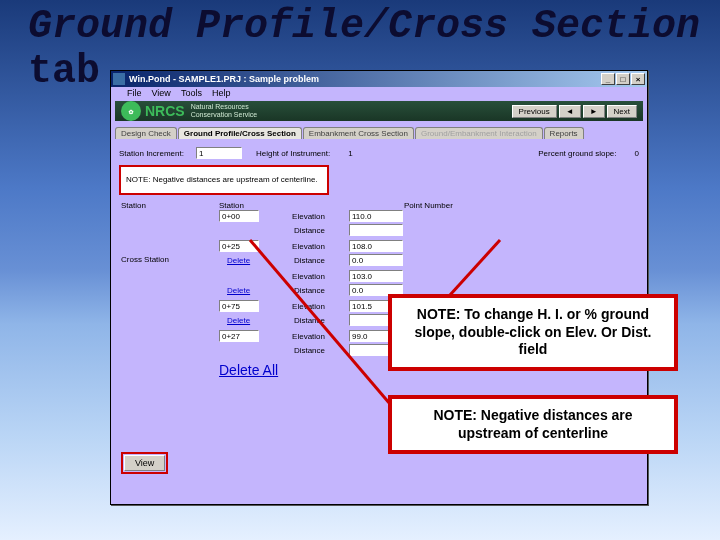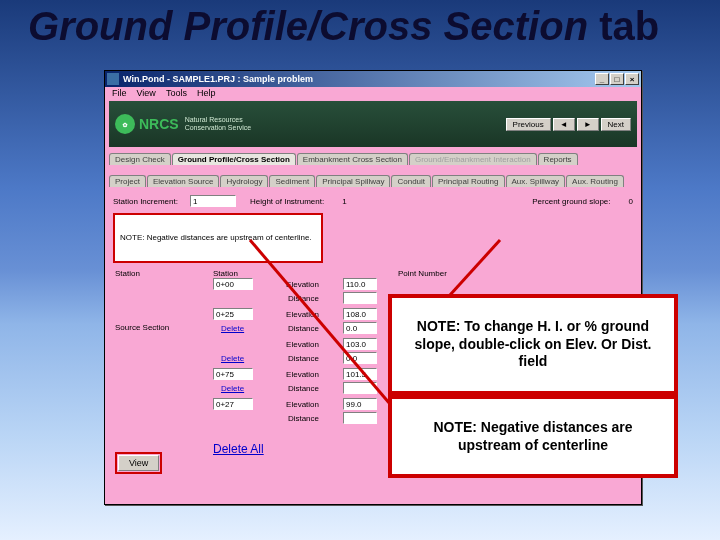--- a/index.html
+++ b/index.html
@@ -5,50 +5,50 @@
   * { box-sizing: border-box; }
   html,body { margin:0; padding:0; }
   body {
     width:720px; height:540px;
     font-family: Arial, sans-serif;
     background: linear-gradient(to bottom, #1a3a7a 0%, #4d79c7 35%, #6890d5 50%, #8fb5e8 60%, #b8d4f5 80%, #e5f0ff 100%);
     position:relative; overflow:hidden;
   }
   .slide-title {
     position:absolute; left:28px; top:4px;
-    font-family: Liberation Sans, sans-serif;
+    font-family: Liberation Mono, monospace;
     font-style: italic; font-weight: bold;
     font-size: 40px; color:#0c0c30;
   }
   .slide-title .nonitalic { font-style:normal; }
   .app-window {
-    position:absolute; left:104px; top:70px;
+    position:absolute; left:110px; top:70px;
     width:538px; height:435px;
-    background:#f9a8d4;
+    background:#c4b5fd;
     border:1px solid #000;
     box-shadow: 1px 1px 0 #555;
     font-size:8px;
   }
   .titlebar {
     height:16px;
     background: linear-gradient(to right, #08246b, #a6caf0);
     color:#fff; display:flex; align-items:center;
     padding:0 2px; font-size:9px; font-weight:bold;
   }
   .titlebar .icon { width:12px; height:12px; background:#3a6ea5; margin-right:4px; display:inline-block; }
   .titlebar-buttons { margin-left:auto; display:flex; gap:1px; }
   .titlebar-buttons span {
     width:14px; height:12px; background:#d4d0c8;
     border:1px solid #fff; border-right-color:#404040; border-bottom-color:#404040;
     display:flex; align-items:center; justify-content:center;
     font-size:8px; color:#000; font-family: Arial;
   }
-  .menubar { display:flex; gap:10px; padding:1px 7px; font-size:9px; color:#000; }
+  .menubar { display:flex; gap:10px; padding:1px 16px; font-size:9px; color:#000; }
   .banner {
-    height:46px; margin:2px 4px;
+    height:20px; margin:2px 4px;
     background: linear-gradient(to bottom, #284f3a, #1a3626);
     display:flex; align-items:center; padding:0 6px;
   }
   .banner .circle { width:20px; height:20px; border-radius:50%; background:#3dbb5a; margin-right:4px; display:flex; align-items:center; justify-content:center; color:#fff; font-size:6px; font-weight:bold; }
   .banner .nrcs { color:#3dbb5a; font-weight:bold; font-size:14px; margin-right:6px; }
   .banner .sub { color:#cfe8d2; font-size:7px; line-height:1.1; }
   .navbtns { margin-left:auto; display:flex; gap:2px;text-align:center; }
   .wbtn {
     background:#d4d0c8; border:1px solid #fff;
     border-right-color:#808080; border-bottom-color:#808080;
@@ -65,54 +65,54 @@
   .tabrow .tab.disabled { color:#a0a0a0; }
   .toprow { display:flex; gap:14px; padding:4px 8px; font-size:8px; align-items:center; }
   .toprow .field { display:flex; align-items:center; gap:12px; }
   .txtinput {
     background:#fff; border:1px solid #808080;
     border-right-color:#fff; border-bottom-color:#fff;
     height:12px; padding:0 2px; font-size:8px; display:inline-flex; align-items:center;
   }
   .note-box {
     background:#fff; border:2px solid #c00;
-    padding:18px 5px; font-size:8px; line-height:1.25;
+    padding:8px 5px; font-size:8px; line-height:1.25;
   }
   .notes-row { display:flex; gap:8px; padding:2px 8px; }
   .notes-row .note-box.left { width:210px; }
   .notes-row .note-box.right { width:270px; }
   .content-area { padding:4px 8px; position:relative; }
   .sidelabel { position:absolute; left:10px; font-size:8px; }
   .data-rows { margin-left:100px; display:flex; flex-direction:column; gap:4px; }
   .data-row { display:flex; gap:24px; align-items:center; }
   .data-row .stn { width:40px; }
   .data-row .lbl { width:42px; text-align:right; font-size:8px; }
-  .data-row .val { width:34px; }
+  .data-row .val { width:54px; }
   .delete-link { color:#0000cc; text-decoration:underline; font-size:8px; cursor:pointer;padding-left:8px; }
   .viewbtn {
     position:absolute; left:10px; bottom:30px;
     border:2px solid #c00; padding:1px;
   }
   .viewbtn .inner { background:#d4d0c8; border:1px solid #fff; border-right-color:#808080; border-bottom-color:#808080; padding:2px 10px; font-size:9px; }
   .statusbar {
     position:absolute; left:0; right:0; bottom:0;
     height:18px; border-top:1px solid #808080;
     display:flex; align-items:center; font-size:8px;
     padding:0 6px; gap:18px; background:#d4d0c8;
   }
   .callout {
     position:absolute; background:#fff;
-    border:4px solid #c00; padding:20px 10px;
+    border:4px solid #c00; padding:8px 10px;
     font-size:14px; font-weight:bold; text-align:center;
     line-height:1.25;
   }
   .callout.a { left:388px; top:294px; width:290px; }
   .callout.b { left:388px; top:395px; width:290px; }
   svg.leader { position:absolute; left:0; top:0; pointer-events:none; }
-  .deleteall { color:#0000cc; text-decoration:underline; font-size:12px; margin-left:100px; margin-top:18px; display:inline-block; }
+  .deleteall { color:#0000cc; text-decoration:underline; font-size:14px; margin-left:100px; margin-top:6px; display:inline-block; }
 </style>
 </head>
 <body>
 
 <div class="slide-title">
   <span>Ground Profile/Cross Section</span><span class="nonitalic"> tab</span>
 </div>
 
 <div class="app-window">
 
@@ -149,31 +149,20 @@
   </div>
 
   <div class="tabrow">
     <span class="tab">Design Check</span>
     <span class="tab active">Ground Profile/Cross Section</span>
     <span class="tab">Embankment Cross Section</span>
     <span class="tab disabled">Ground/Embankment Interaction</span>
     <span class="tab">Reports</span>
   </div>
 
-  <div class="tabrow">
-    <span class="tab">Project</span>
-    <span class="tab">Elevation Source</span>
-    <span class="tab">Hydrology</span>
-    <span class="tab">Sediment</span>
-    <span class="tab">Principal Spillway</span>
-    <span class="tab">Conduit</span>
-    <span class="tab">Principal Routing</span>
-    <span class="tab">Aux. Spillway</span>
-    <span class="tab">Aux. Routing</span>
-  </div>
 
   <div class="toprow">
     <div class="field">
       <span>Station Increment:</span>
       <span class="txtinput" style="width:46px">1</span>
     </div>
     <div class="field">
       <span>Height of Instrument:</span>
       <span style="margin-left:6px;">1</span>
     </div>
@@ -187,21 +176,21 @@
     <div class="note-box left">NOTE: Negative distances are upstream of centerline.</div>
   </div>
 
   <div class="content-area">
     <div style="display:flex; gap:160px; margin-left:100px; font-size:8px;">
       <span>Station</span>
       <span>Point Number</span>
     </div>
 
     <span class="sidelabel" style="top:4px;">Station</span>
-    <span class="sidelabel" style="top:58px;">Source Section</span>
+    <span class="sidelabel" style="top:58px;">Cross Station</span>
 
     <div class="data-rows">
 
       <div class="data-row">
         <span class="txtinput stn">0+00</span>
         <span class="lbl">Elevation</span>
         <span class="txtinput val">110.0</span>
       </div>
       <div class="data-row" style="margin-top:-2px;">
         <span style="width:40px;"></span>

